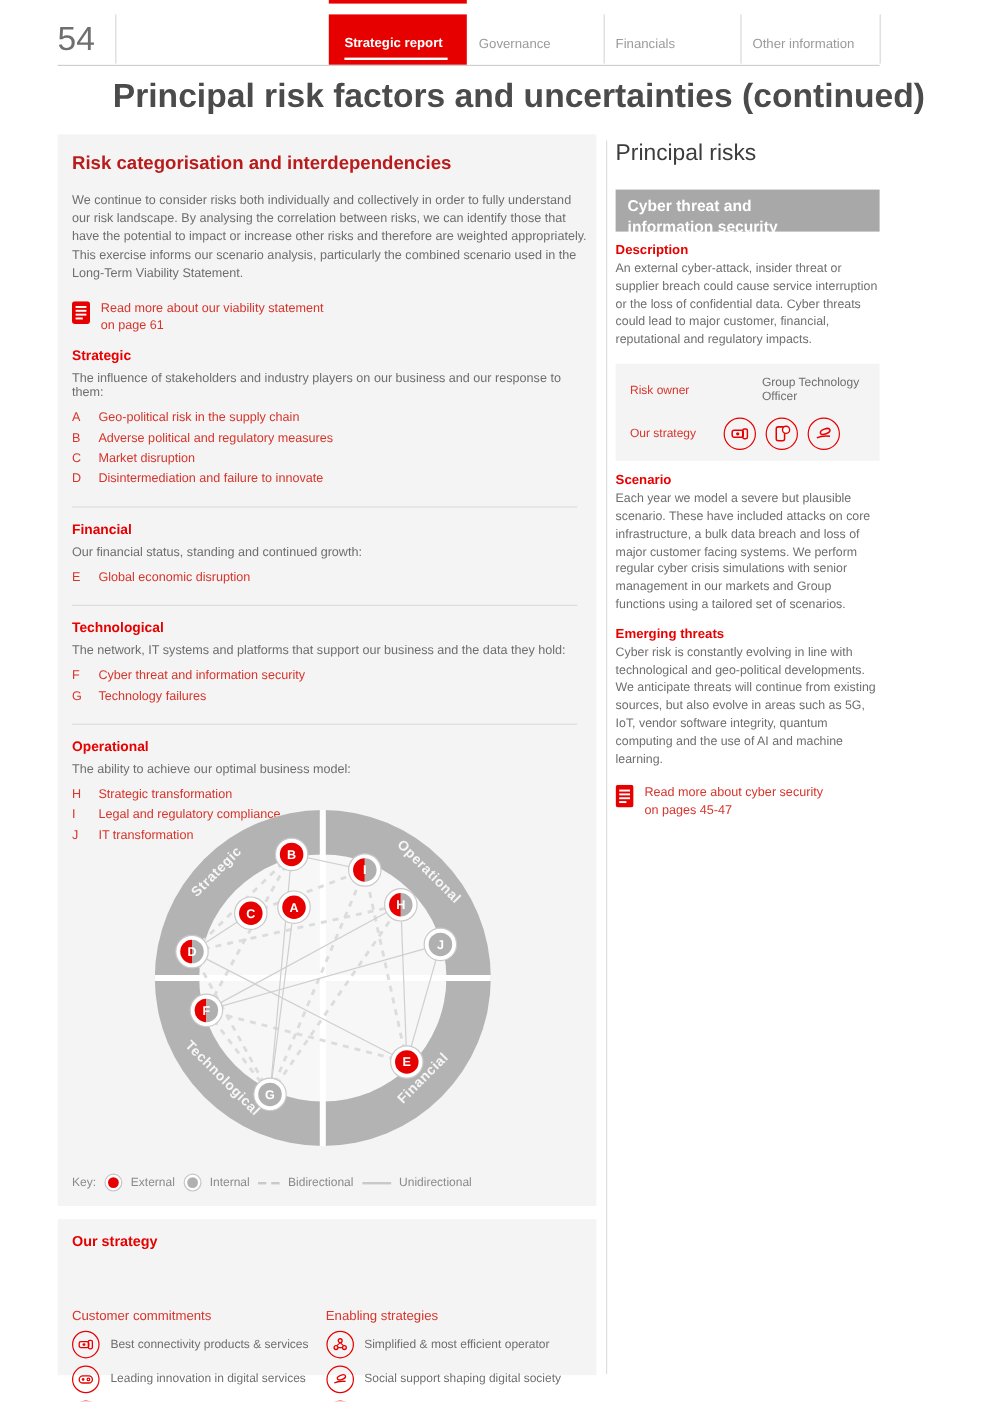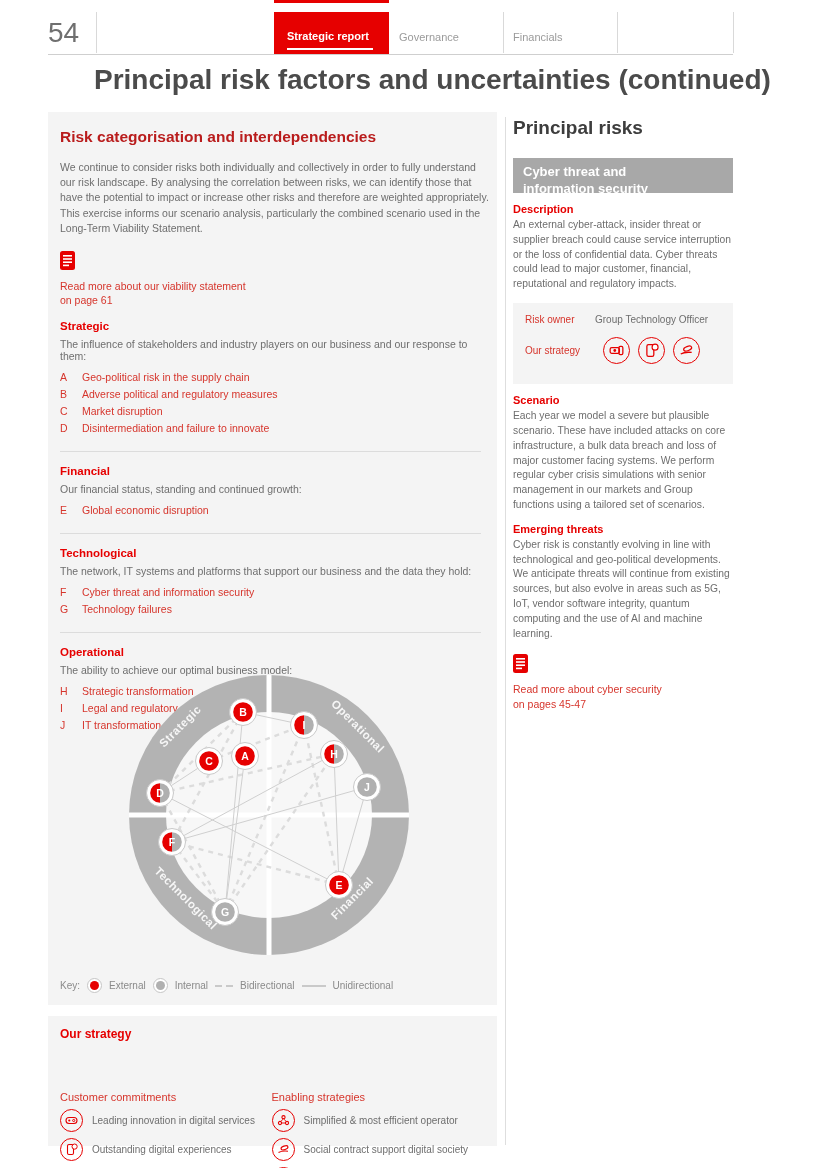--- a/index.html
+++ b/index.html
@@ -18,21 +18,21 @@
   .tab-active .lbl { font-size:11px; font-weight:bold; color:#fff; display:inline-block; }
   .tab-active .under { width:86px; height:2px; background:#fff; margin-top:4px; }
   .tab { position:absolute; top:12px; height:42px; padding:19px 0 0 10px; font-size:11px; color:#9b9b9b; }
   .hdr-bottom { position:absolute; left:48px; top:54px; width:685px; height:1px; background:#cfcfcf; }
   .page-title { position:absolute; left:48px; top:64px; font-size:28px; color:#4b4b4b; font-weight:700;margin-left:46px; }
 
   
   .left-box { position:absolute; left:48px; top:112px; width:449px; height:893px; background:#f4f4f4; padding:16px 16px 0 12px; }
   .left-box h2 { color:#b91c1c; font-size:15.5px; font-weight:bold; margin-bottom:14px; }
   .body-txt { font-size:10.5px; line-height:1.45; color:#6e6e6e; }
-  .readmore { display:flex; gap:9px; margin:14px 0 4px 0; align-items:flex-start;flex-direction:column; }
+  .readmore { display:flex; gap:9px; margin:14px 0 4px 0; align-items:flex-start; }
   .readmore .txt { font-size:10.5px; line-height:1.35; color:#d6352c; }
   .doc-icon { flex:0 0 auto; margin-top:1px; }
   .sec-h { color:#e60000; font-size:11.5px; font-weight:bold; margin:13px 0 6px 0; }
   .sec-intro { font-size:10.5px; color:#6e6e6e; margin-bottom:7px; }
   .risk-item { display:flex; font-size:10.5px; color:#d6352c; line-height:1.62; }
   .risk-item .ltr { width:22px; flex:0 0 auto; }
   .divider { height:1px; background:#dcdcdc; margin:14px 0 0 0; }
 
   
   .diagram-wrap { position:absolute; left:70px; top:552px; width:302px; height:302px; }
@@ -49,46 +49,47 @@
   .strat-cols { display:flex; }
   .strat-col { width:50%;margin-top:44px; }
   .strat-col .col-h { color:#d6352c; font-size:11px; margin-bottom:6px; }
   .strat-row { display:flex; align-items:center; gap:9px; margin-bottom:6px; }
   .ico-circle { width:23px; height:23px; border-radius:50%; border:1.3px solid #e60000; display:flex; align-items:center; justify-content:center; flex:0 0 auto; background:#fff0; }
   .strat-row .lbl { font-size:10px; color:#6e6e6e; }
 
   
   .col-divider { position:absolute; left:505px; top:117px; width:1px; height:1028px; background:#dedede; }
   .right-col { position:absolute; left:513px; top:117px; width:220px; }
-  .right-col h1 { font-size:19px; font-weight:bold; color:#3d3d3d; }
+  .right-col h1 { font-size:19px; font-weight:normal; color:#3d3d3d; }
   .risk-banner { margin-top:19px; background:#a8a8a8; color:#fff; font-size:13px; font-weight:bold; line-height:1.3; padding:6px 10px; height:35px; }
   .r-sec-h { color:#e60000; font-size:11px; font-weight:bold; margin:10px 0 3px 0; }
   .r-body { font-size:10.3px; line-height:1.44; color:#6e6e6e; }
   .owner-box { margin-top:11px; background:#f4f4f4; padding:11px 12px; height:81px; }
-  .owner-row { display:flex; align-items:center; }
+  .owner-row { display:flex; align-items:center;gap:40px; }
   .owner-row .red-lbl { color:#d6352c; font-size:10px; width:70px; flex:0 0 auto; }
   .owner-row .val { font-size:10px; color:#6e6e6e; }
   .owner-icons { display:flex; gap:8px; margin-top:12px; align-items:center; }
   .ico-circle.lg { width:27px; height:27px; }
   .readmore.right { margin-top:12px; }
 </style>
 </head>
 <body>
 
 <div class="page">
 
   <div class="pagenum">54</div>
   <div class="hdr-vline" style="left:96px;"></div>
   <div class="tab-strip"></div>
   <div class="tab-active">
     <span class="lbl">Strategic report</span>
     <div class="under"></div>
   </div>
   <div class="tab" style="left:503px; width:114px;">Financials</div>
   <div class="tab" style="left:389px; width:114px;">Governance</div>
+  <div class="tab" style="left:617px; width:116px;">Other information</div>
   <div class="hdr-vline" style="left:503px;"></div>
   <div class="hdr-vline" style="left:617px;"></div>
   <div class="hdr-vline" style="left:733px;"></div>
   <div class="hdr-bottom"></div>
 
   <div class="page-title">Principal risk factors and uncertainties (continued)</div>
 
   <div class="left-box">
     <h2>Risk categorisation and interdependencies</h2>
     <div class="body-txt" style="width:432px;">We continue to consider risks both individually and collectively in order to fully understand our risk landscape. By analysing the correlation between risks, we can identify those that have the potential to impact or increase other risks and therefore are weighted appropriately. This exercise informs our scenario analysis, particularly the combined scenario used in the Long-Term Viability Statement.</div>
@@ -269,20 +270,30 @@
   </div>
 
   <div class="strategy-box">
     <h3>Our strategy</h3>
     <div class="strat-cols">
       <div class="strat-col">
         <div class="col-h">Customer commitments</div>
         <div class="strat-row">
           <span class="ico-circle">
             <svg width="13" height="13" viewBox="0 0 13 13">
+                <rect x="1" y="4" width="8" height="5" rx="1.4" fill="none" stroke="#e60000" stroke-width="1.1"></rect>
+                <rect x="8.6" y="3" width="3.4" height="7" rx="1.2" fill="none" stroke="#e60000" stroke-width="1.1"></rect>
+                <circle cx="5" cy="6.5" r="1.2" fill="#e60000"></circle>
+              </svg>
+          </span>
+          <span class="lbl">Best connectivity products &amp; services</span>
+        </div>
+        <div class="strat-row">
+          <span class="ico-circle">
+            <svg width="13" height="13" viewBox="0 0 13 13">
                 <rect x="1" y="3.5" width="11" height="6" rx="3" fill="none" stroke="#e60000" stroke-width="1.1"></rect>
                 <circle cx="4.3" cy="6.5" r="1.1" fill="#e60000"></circle>
                 <circle cx="8.7" cy="6.5" r="1.1" fill="none" stroke="#e60000" stroke-width="1"></circle>
               </svg>
           </span>
           <span class="lbl">Leading innovation in digital services</span>
         </div>
         <div class="strat-row">
           <span class="ico-circle">
             <svg width="13" height="13" viewBox="0 0 13 13">
@@ -306,21 +317,21 @@
           </span>
           <span class="lbl">Simplified &amp; most efficient operator</span>
         </div>
         <div class="strat-row">
           <span class="ico-circle">
             <svg width="13" height="13" viewBox="0 0 13 13">
                 <path d="M1.5 9.5 Q5 7.5 11 8.2" fill="none" stroke="#e60000" stroke-width="1.1"></path>
                 <ellipse cx="7.5" cy="4.8" rx="3.6" ry="1.8" transform="rotate(-20 7.5 4.8)" fill="none" stroke="#e60000" stroke-width="1.1"></ellipse>
               </svg>
           </span>
-          <span class="lbl">Social contract support digital society</span>
+          <span class="lbl">Social support shaping digital society</span>
         </div>
         <div class="strat-row">
           <span class="ico-circle">
             <svg width="13" height="13" viewBox="0 0 13 13">
                 <path d="M6.5 5 L4.5 11.5 M6.5 5 L8.5 11.5 M5 9.5 L8 9.5" stroke="#e60000" stroke-width="1" fill="none"></path>
                 <circle cx="6.5" cy="4" r="1.1" fill="#e60000"></circle>
                 <path d="M3.5 3 Q2.5 4 3.5 5 M9.5 3 Q10.5 4 9.5 5" stroke="#e60000" stroke-width="0.9" fill="none"></path>
               </svg>
           </span>
           <span class="lbl">Leading gigabit networks</span>

